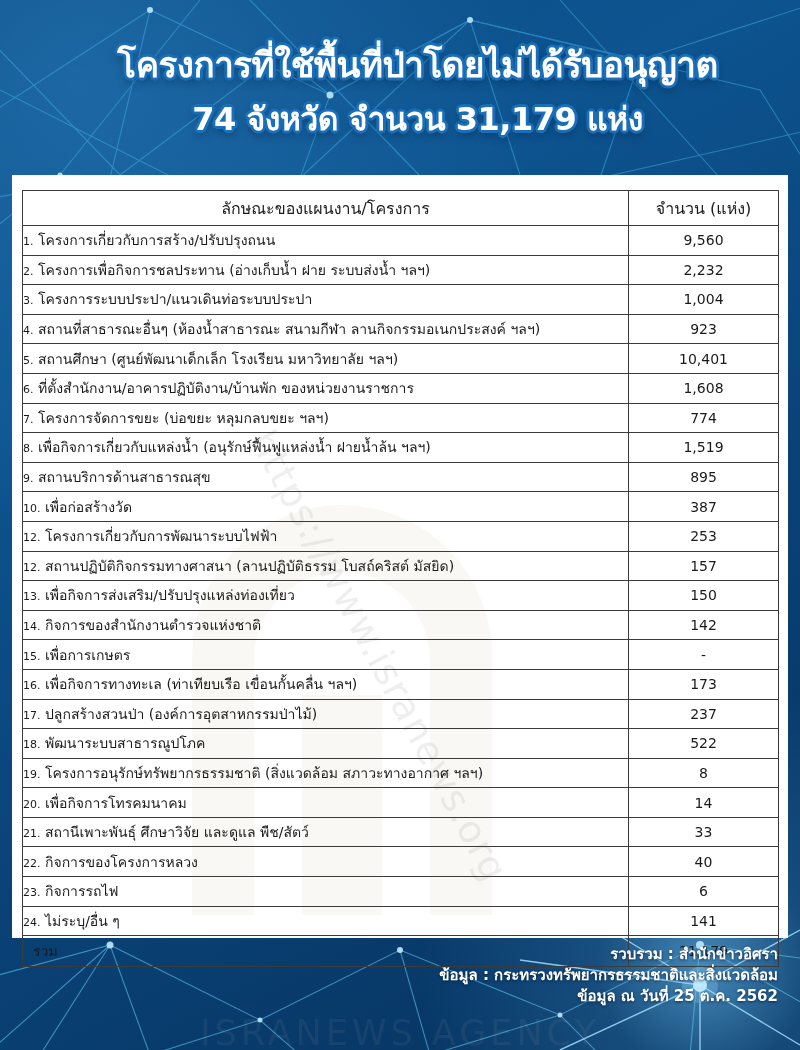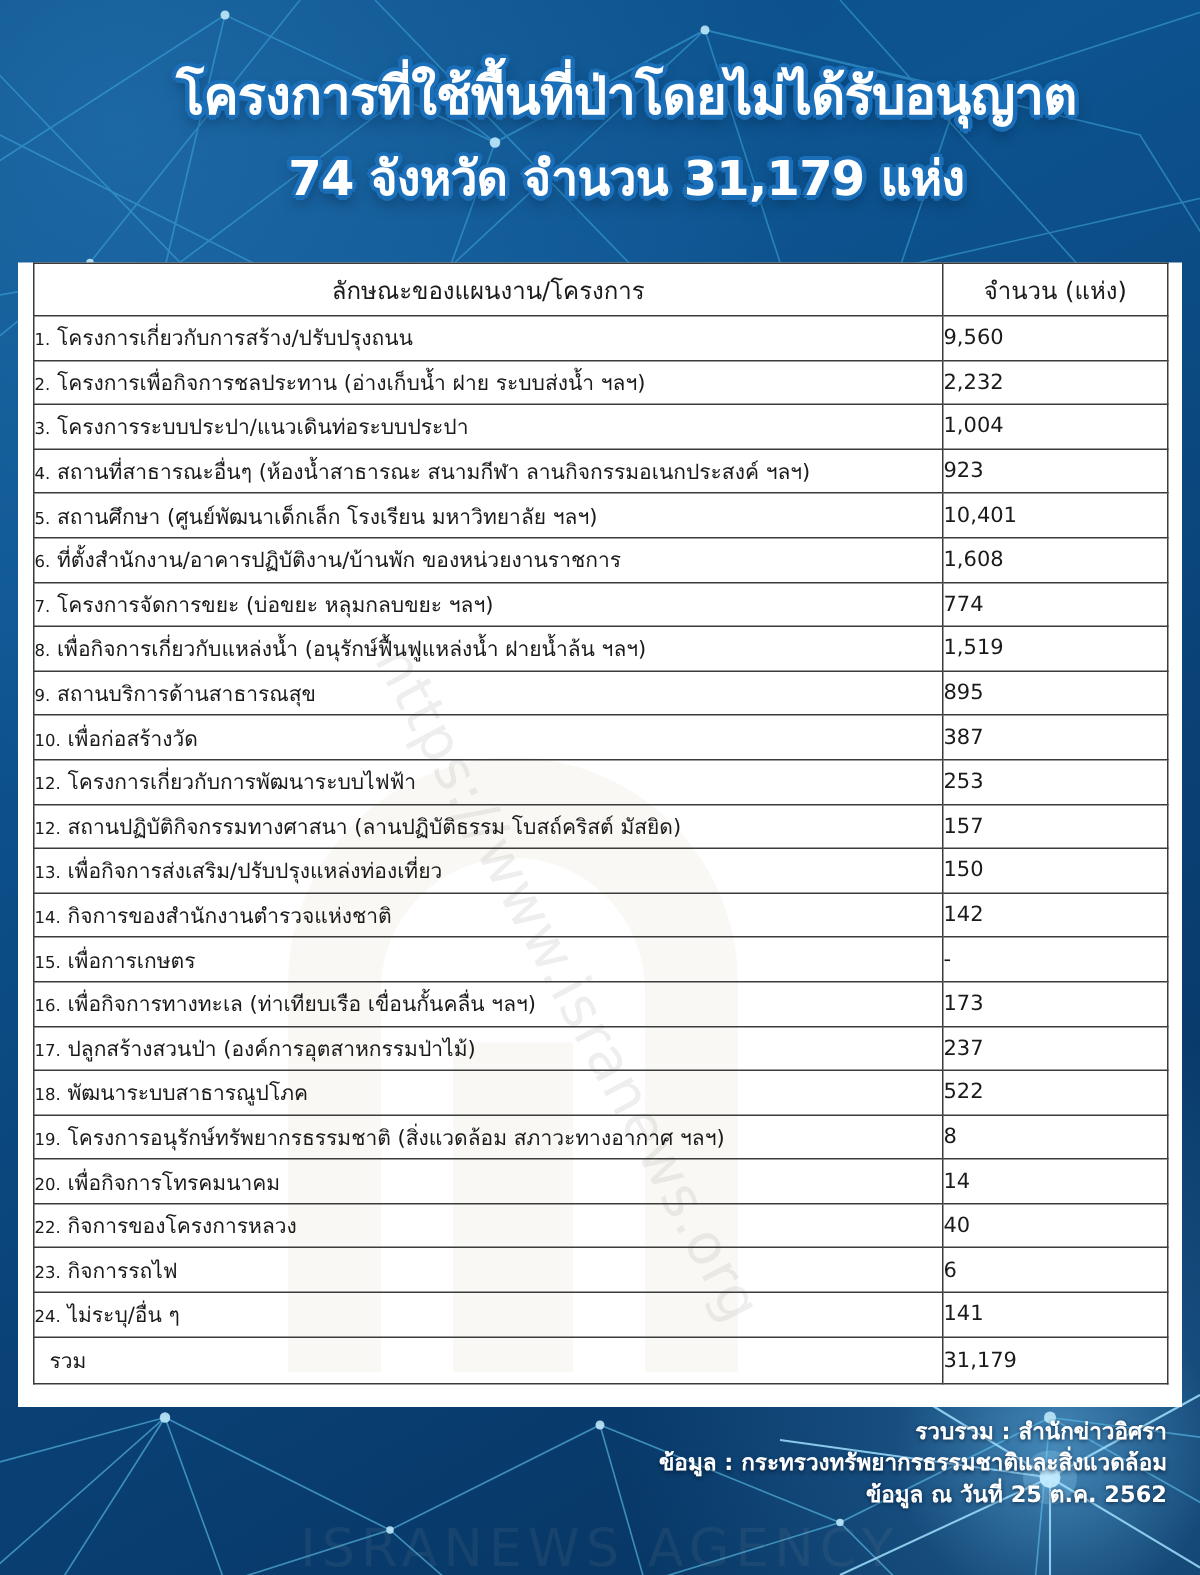--- a/index.html
+++ b/index.html
@@ -60,21 +60,21 @@
     margin-left: 35px;
   }
   .title .ln1{font-size:35px;line-height:46px;}
   .title .ln2{font-size:32px;line-height:54px;margin-top:4px;}
 
   
   .card{
     position:absolute;left:12px;top:175px;width:776px;height:763px;
     background:#ffffff;
   }
-  .tbl-wrap{position:absolute;left:10px;top:0;width:756px;}
+  .tbl-wrap{position:absolute;left:10px;top:15px;width:756px;}
   table.data{
     border-collapse:collapse;width:756px;
     background:transparent;
     table-layout:fixed;
   }
   table.data, table.data th, table.data td{
     border:1px solid #3b3b3b;
   }
   table.data th,table.data td{
     padding:0;background:transparent;
@@ -95,21 +95,21 @@
     font-size:14px;color:#1a1a1a;
     vertical-align:middle;text-align:left;
     white-space:nowrap;overflow:hidden;
   }
   td.label .num{font-size:11px;color:#1a1a1a;}
   td.value{
     height:28.6px;
     padding:0 10px 0 4px;
     font-family:"DejaVu Sans","Liberation Sans",sans-serif;
     font-size:14px;color:#1a1a1a;
-    text-align:left;vertical-align:middle;
+    text-align:center;vertical-align:middle;
   }
   tr.total td.label,tr.total td.value{height:30px;}
   tr.total td.label{padding-left:10px;}
 
   
   .credits{
     position:absolute;right:22px;top:944px;text-align:right;
     font-family:"DejaVu Sans","Liberation Sans",sans-serif;
     font-size:15px;font-weight:bold;color:#ffffff;
     line-height:21px;
@@ -275,20 +275,24 @@
             </tr>
             <tr>
               <td class="label"><span class="num">19.</span> <span>โครงการอนุรักษ์ทรัพยากรธรรมชาติ (สิ่งแวดล้อม สภาวะทางอากาศ ฯลฯ)</span></td>
               <td class="value">8</td>
             </tr>
             <tr>
               <td class="label"><span class="num">20.</span> <span>เพื่อกิจการโทรคมนาคม</span></td>
               <td class="value">14</td>
             </tr>
             <tr>
+              <td class="label"><span class="num">21.</span> <span>สถานีเพาะพันธุ์ ศึกษาวิจัย และดูแล พืช/สัตว์</span></td>
+              <td class="value">33</td>
+            </tr>
+            <tr>
               <td class="label"><span class="num">22.</span> <span>กิจการของโครงการหลวง</span></td>
               <td class="value">40</td>
             </tr>
             <tr>
               <td class="label"><span class="num">23.</span> <span>กิจการรถไฟ</span></td>
               <td class="value">6</td>
             </tr>
             <tr>
               <td class="label"><span class="num">24.</span> <span>ไม่ระบุ/อื่น ๆ</span></td>
               <td class="value">141</td>

